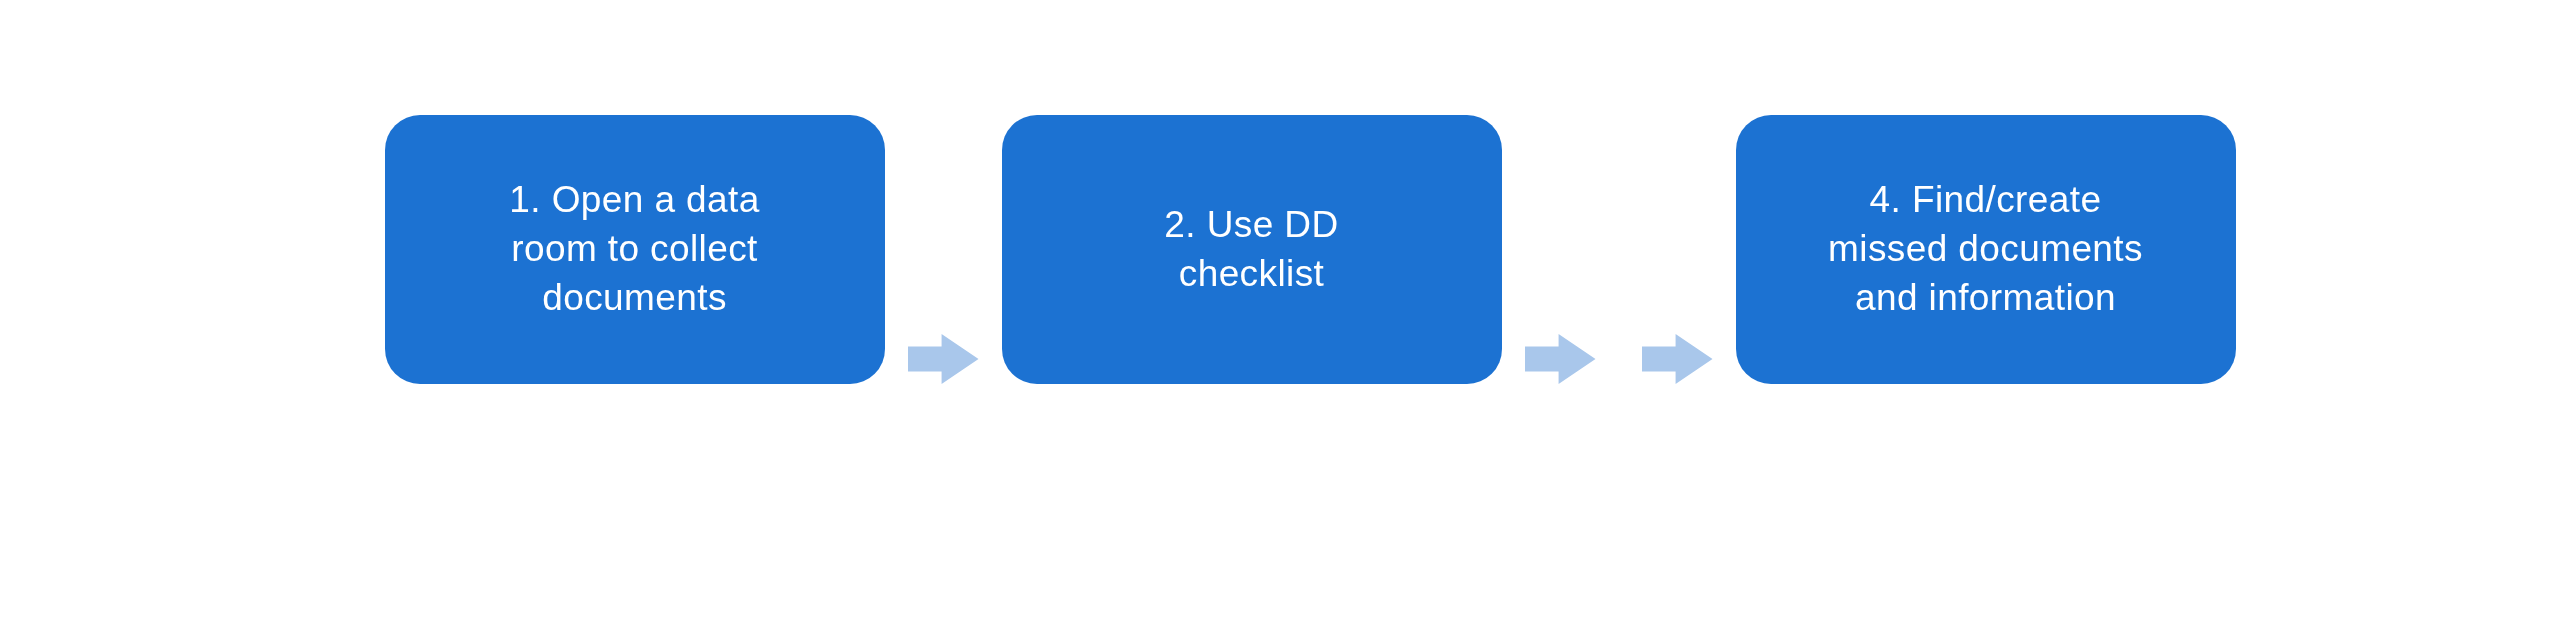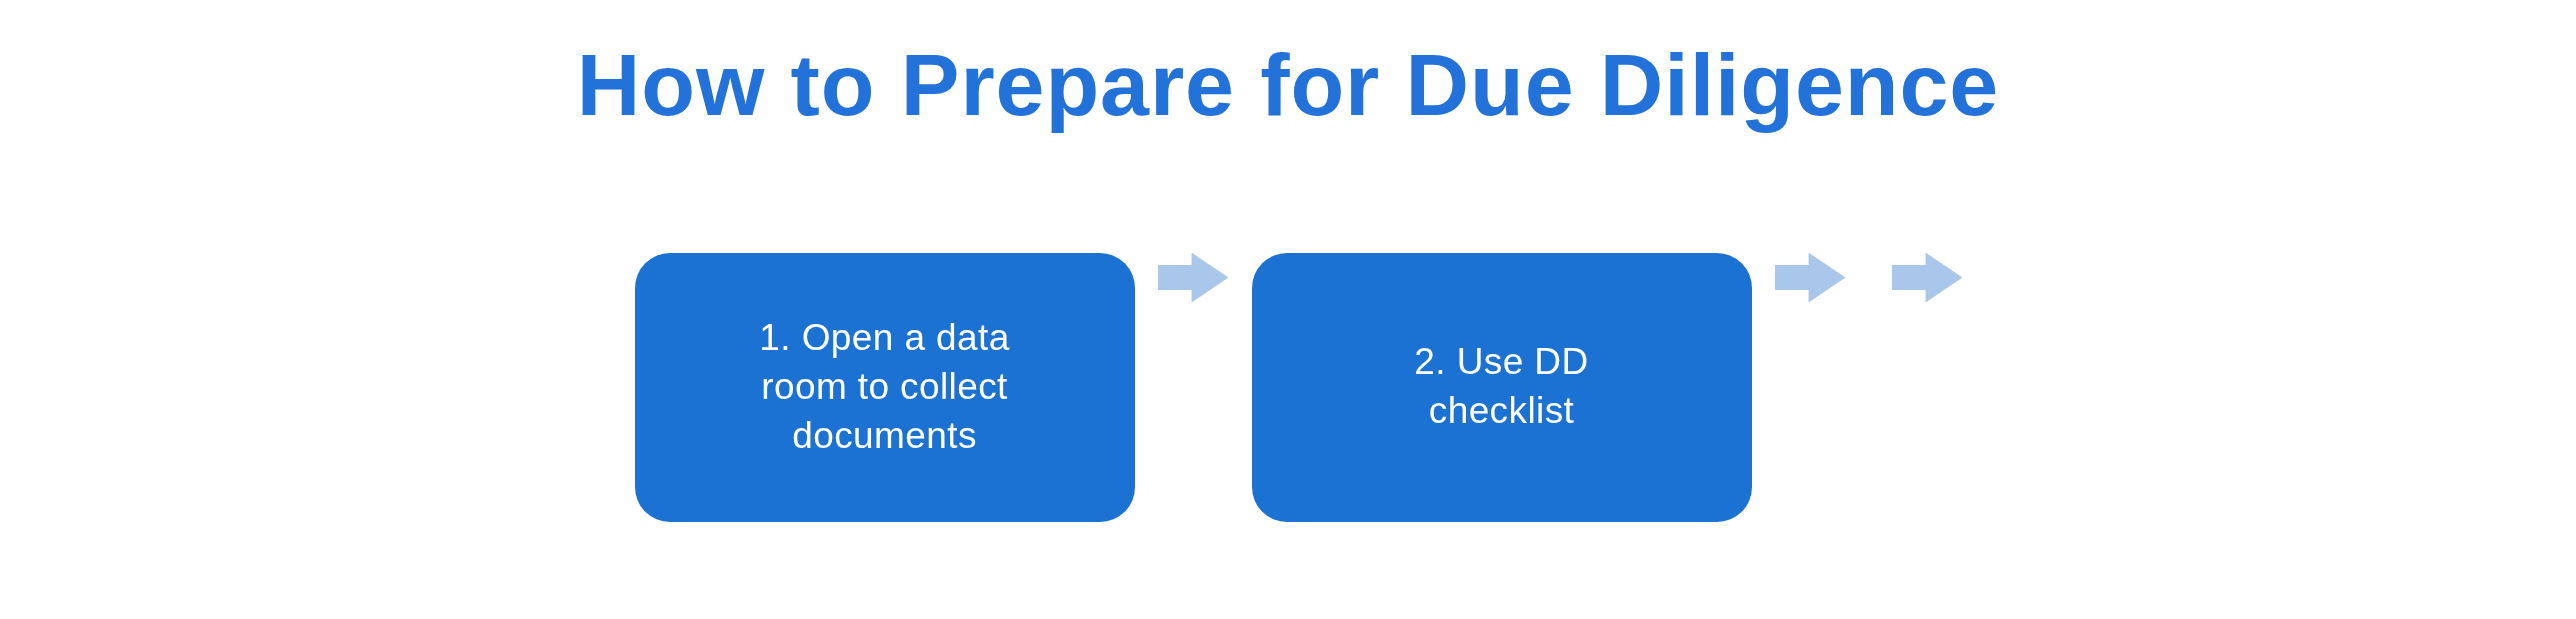--- a/index.html
+++ b/index.html
@@ -24,21 +24,21 @@
     font-size: 88px;
     font-weight: 700;
     line-height: 1.2;
     letter-spacing: 0.9px;
     color: var(--title_text, #2372d9);
   }
   .flow {
     margin-top: 115px;
     display: flex;
     justify-content: center;
-    align-items: flex-start;
+    align-items: flex-end;
     padding-left: 44px;
   }
   .step-box {
     flex: 0 0 auto;
     width: 500px;
     height: 269px;
     background: var(--box_fill, #1c72d2);
     border-radius: 35px;
     display: flex;
     align-items: center;
@@ -61,21 +61,20 @@
     margin: 0 23px;
     background: var(--arrow_fill, #a9c7eb);
     clip-path: polygon(0 25%, 48% 25%, 48% 0, 100% 50%, 48% 100%, 48% 75%, 0 75%);
   }
 </style>
 </head>
 <body>
 
 <div class="canvas">
 
-  <h1 class="title">How to Prepare for Due Diligence</h1>
 
   <div class="flow">
 
     <div class="step-box">
       <span class="step-label">1. Open a data
 room to collect
 documents</span>
     </div>
 
     <div class="arrow-right"></div>
@@ -83,16 +82,21 @@
     <div class="step-box">
       <span class="step-label">2. Use DD
 checklist</span>
     </div>
 
     <div class="arrow-right"></div>
 
 
     <div class="arrow-right"></div>
 
+    <div class="step-box">
+      <span class="step-label">4. Find/create
+missed documents
+and information</span>
+    </div>
 
   </div>
 </div>
 
 
 </body></html>

